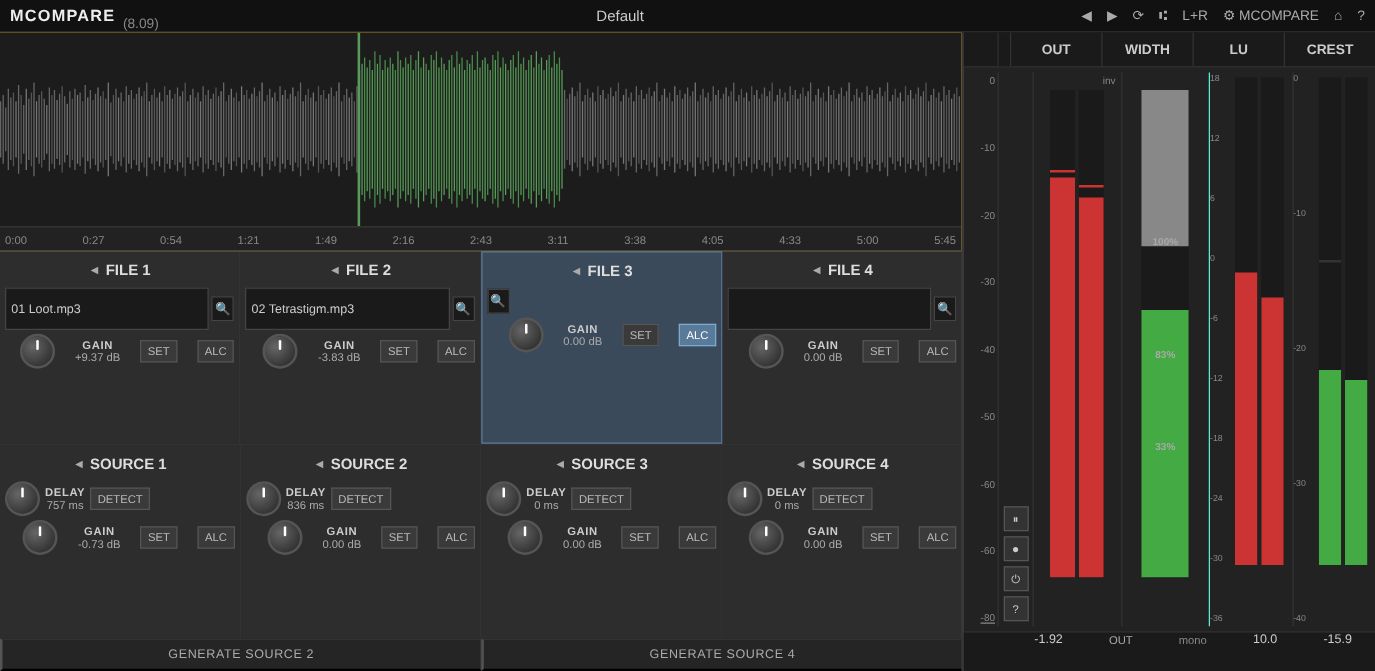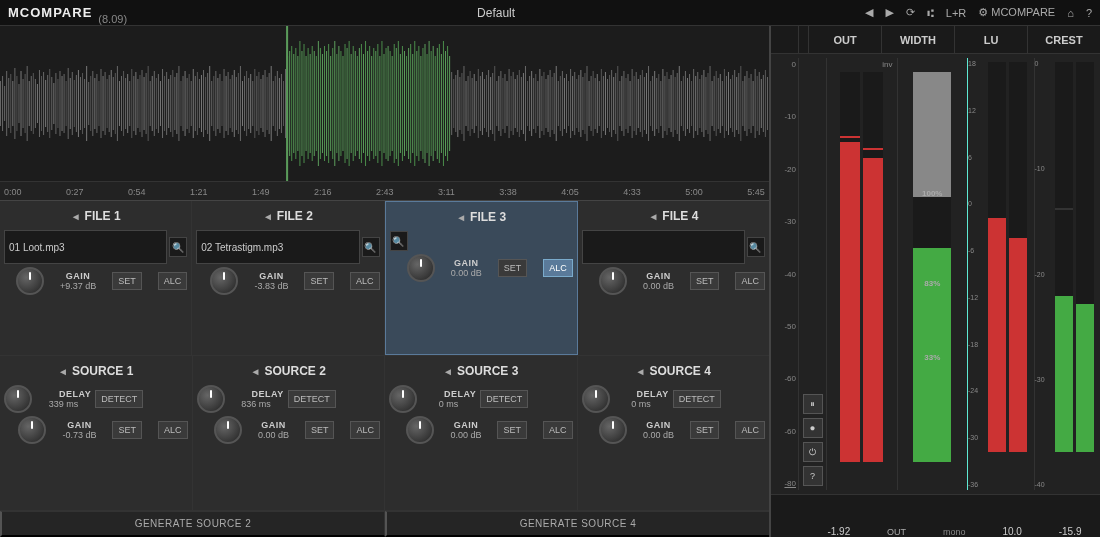--- a/index.html
+++ b/index.html
@@ -245,21 +245,20 @@
     .delay-label-block {
       display: flex;
       flex-direction: column;
       align-items: center;
     }
     .delay-label {
       font-size: 9px;
       font-weight: bold;
       color: #ccc;
       letter-spacing: 0.5px;
-      margin-left: 23px;
     }
     .delay-value {
       font-size: 9px;
       color: #aaa;
     }
 
     .generate-bar {
       height: 26px;
       background: #222;
       display: flex;
@@ -818,21 +817,21 @@
 
         <div class="channel-block">
           <div class="channel-header">
             <span class="speaker-icon">◄</span>
             <span>SOURCE 1</span>
           </div>
           <div class="delay-row">
             <div class="knob"></div>
             <div class="delay-label-block">
               <span class="delay-label">DELAY</span>
-              <span class="delay-value">339 ms</span>
+              <span class="delay-value">757 ms</span>
             </div>
             <button class="small-btn">DETECT</button>
           </div>
           <div class="gain-row">
             <div class="knob"></div>
             <div class="gain-label-block">
               <span class="gain-label">GAIN</span>
               <span class="gain-value">-0.73 dB</span>
             </div>
             <button class="small-btn">SET</button>
@@ -1033,21 +1032,21 @@
               <div style="position:absolute;bottom:62%;left:0;right:0;height:2px;background:#333;"></div>
             </div>
             <div style="width:18px;height:390px;background:#1a1a1a;position:relative;overflow:hidden;">
               <div style="position:absolute;bottom:0;left:0;right:0;height:38%;background:#44aa44;"></div>
             </div>
           </div>
         </div>
 
       </div>
 
-      <div style="display:flex;background:#1a1a1a;border-top:1px solid #333;height:43px;align-items:flex-end;">
+      <div style="display:flex;background:#1a1a1a;border-top:1px solid #333;height:32px;align-items:flex-start;">
         <div style="width:28px;"></div>
         <div style="width:10px;"></div>
         <div style="flex:1;display:flex;align-items:center;justify-content:space-around;font-size:10px;">
           <span style="color:#ccc;">-1.92</span>
           <span style="color:#aaa;font-size:9px;">OUT</span>
           <span style="color:#888;font-size:9px;">mono</span>
           <span style="color:#ccc;">10.0</span>
           <span style="color:#ccc;">-15.9</span>
         </div>
       </div>

